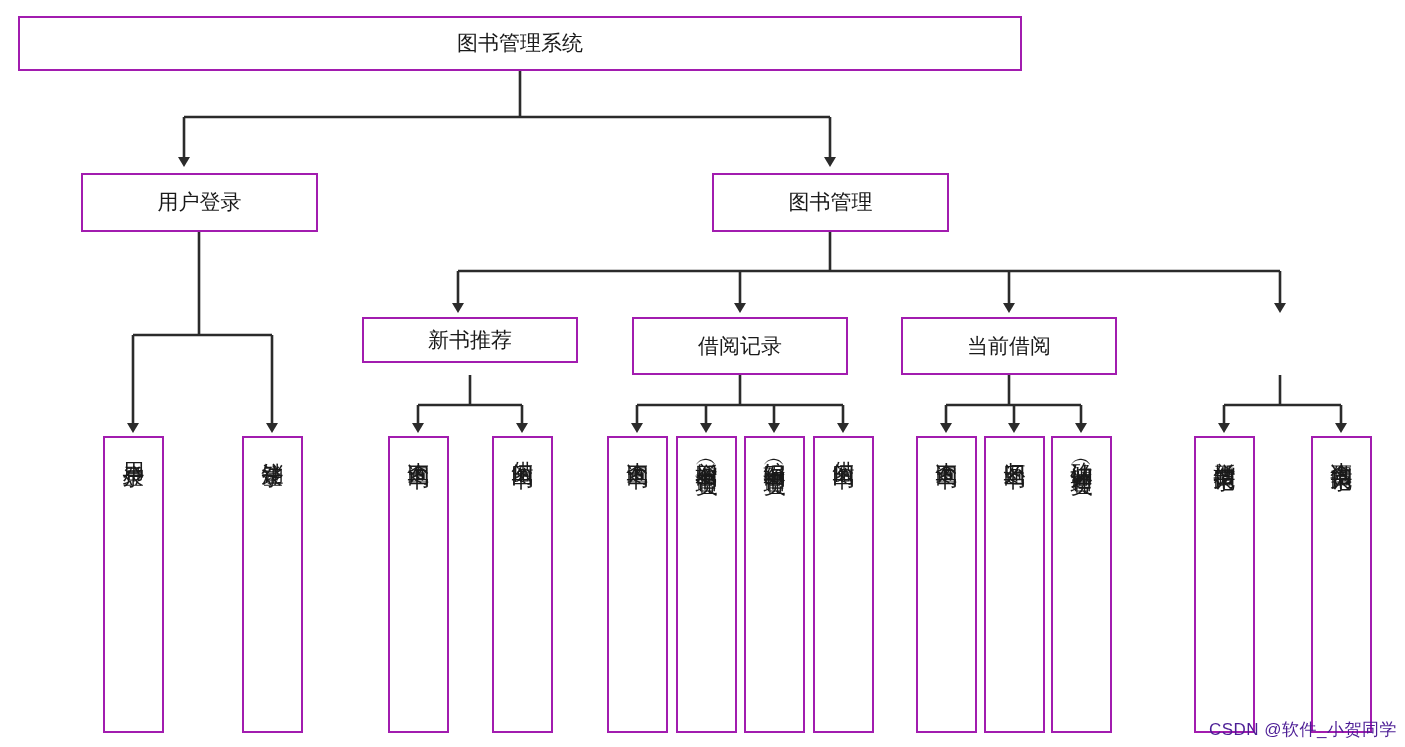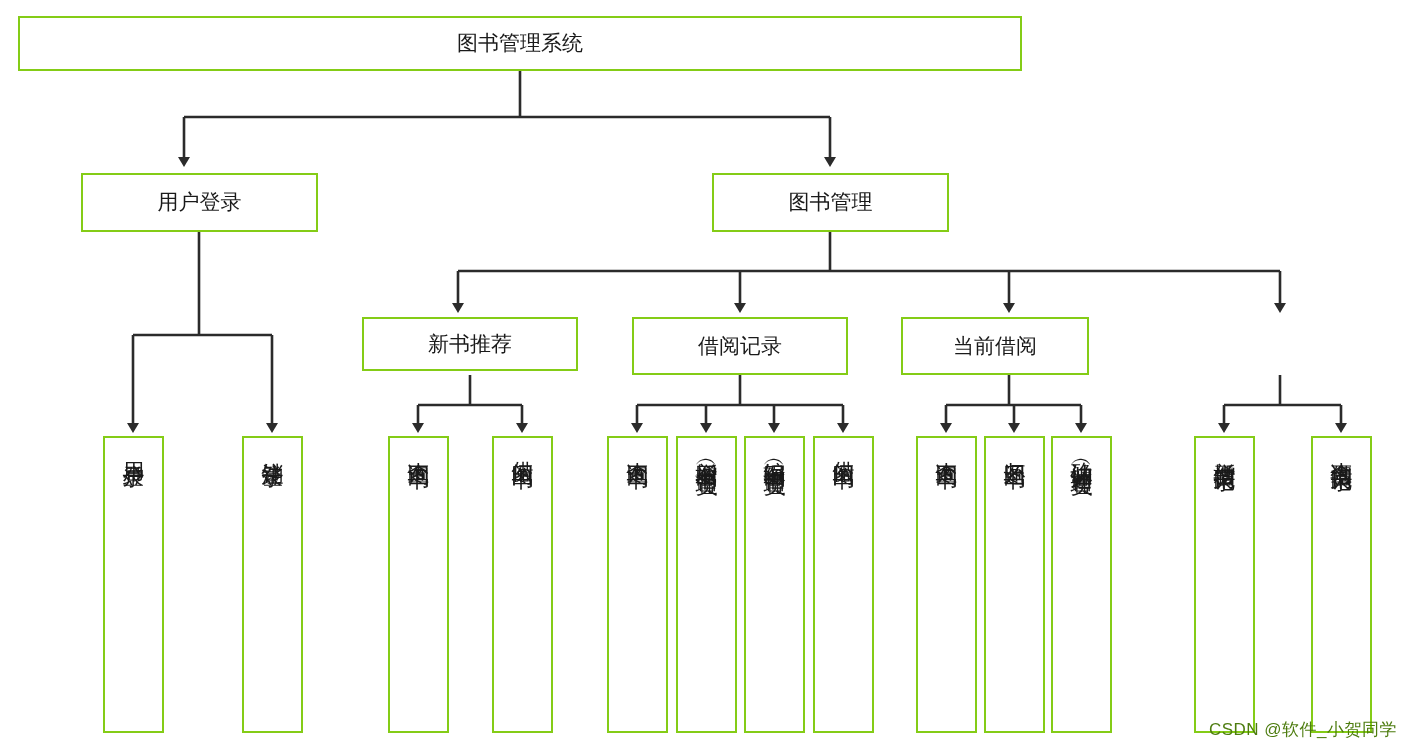--- a/index.html
+++ b/index.html
@@ -20,21 +20,21 @@
   #diagram-svg {
     position: absolute;
     left: 0;
     top: 0;
     width: 1405px;
     height: 747px;
   }
   .node {
     position: absolute;
     box-sizing: border-box;
-    border: 2px solid #84cc16;
+    border: 2px solid #a21caf;
     background: #ffffff;
     display: flex;
     align-items: center;
     justify-content: center;
     color: #1a1a1a;
   }
   .node-label {
     display: block;
     text-align: center;
     line-height: 1.18;
@@ -54,21 +54,21 @@
     font-size: 22px;
     letter-spacing: 2px;
     line-height: 1;
     white-space: nowrap;
   }
   #watermark {
     position: absolute;
     right: 8px;
     bottom: 6px;
     font-size: 17px;
-    color: #4d7c0f;
+    color: #4c1d95;
     letter-spacing: 0.5px;
     white-space: nowrap;
     pointer-events: none;
   }
 </style>
 </head>
 <body>
 
 <div id="canvas">
 
@@ -126,27 +126,27 @@
     <span class="node-label">图书管理系统</span>
   </div>
 
   <div class="node horizontal" style="left:81px; top:173px; width:237px; height:59px;">
     <span class="node-label">用户登录</span>
   </div>
   <div class="node horizontal" style="left:712px; top:173px; width:237px; height:59px;">
     <span class="node-label">图书管理</span>
   </div>
 
-  <div class="node horizontal" style="left:362px; top:317px; width:216px; height:54px;">
+  <div class="node horizontal" style="left:362px; top:317px; width:216px; height:46px;">
     <span class="node-label">新书推荐</span>
   </div>
   <div class="node horizontal" style="left:632px; top:317px; width:216px; height:58px;">
     <span class="node-label">借阅记录</span>
   </div>
-  <div class="node horizontal" style="left:901px; top:317px; width:188px; height:58px;">
+  <div class="node horizontal" style="left:901px; top:317px; width:216px; height:58px;">
     <span class="node-label">当前借阅</span>
   </div>
 
   <div class="node vertical" style="left:103px; top:436px; width:61px; height:297px;">
     <span class="node-label">用户登录</span>
   </div>
   <div class="node vertical" style="left:242px; top:436px; width:61px; height:297px;">
     <span class="node-label">注销登录</span>
   </div>
 

